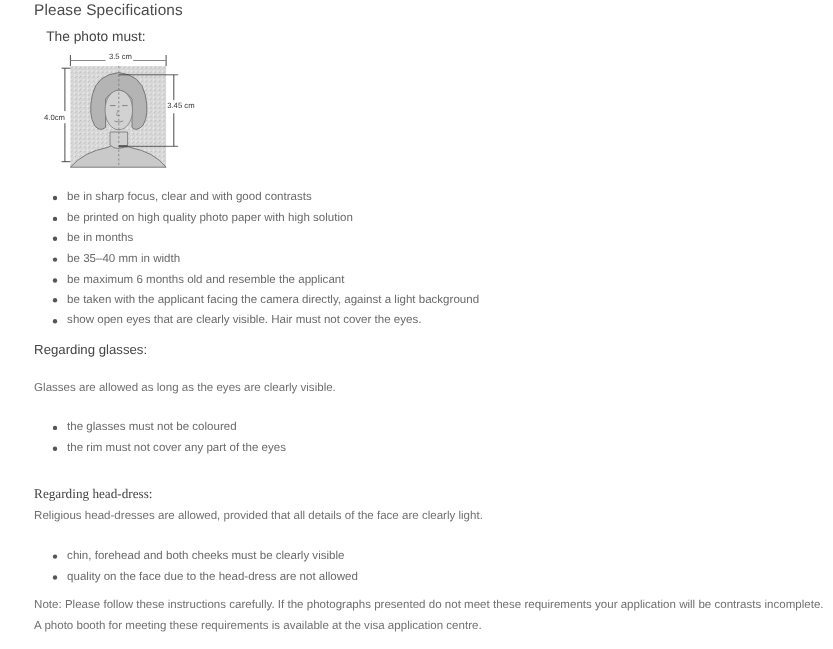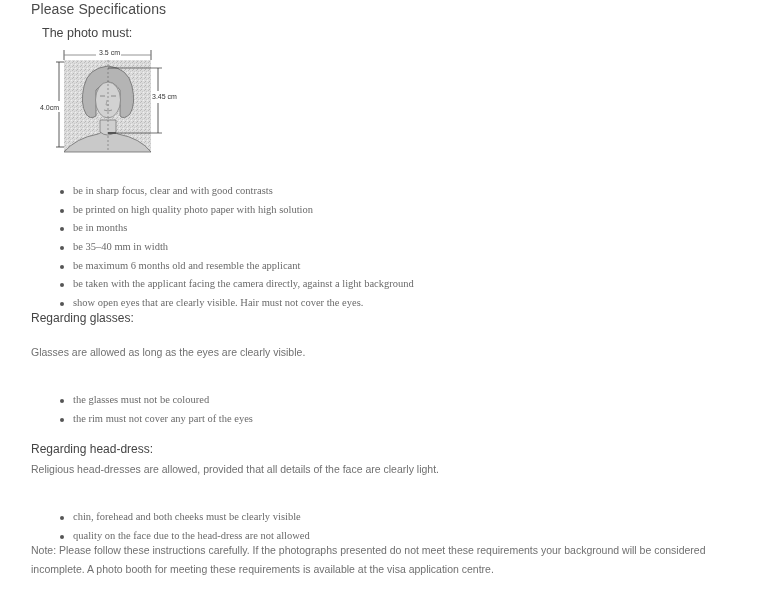--- a/index.html
+++ b/index.html
@@ -10,21 +10,21 @@
   .page-title {
     position: absolute; left: 31px; top: 1px;
     font-size: 14px; color: #4a4a4a; letter-spacing: 0.1px;
   }
   .intro {
     position: absolute; left: 31px; top: 26px;
     font-size: 12.5px; color: #444444; margin-left: 11px;
   }
   .diagram { position: absolute; left: 36px; top: 46px; width: 150px; height: 110px; }
   ul.bullets {
-    position: absolute; margin: 16px; padding: 0; list-style: none; font-family: Liberation Serif, serif;
+    position: absolute; margin: 4px; padding: 0; list-style: none;
   }
   ul.bullets li {
     position: relative; padding-left: 26px;
     font-size: 10.5px; color: #6a6a6a; height: 18.7px; line-height: 18.7px;
     white-space: nowrap;
   }
   ul.bullets li::before {
     content: ""; position: absolute; left: 13px; top: 8px;
     width: 4px; height: 4px; border-radius: 50%; background: #555555;
   }
@@ -108,21 +108,21 @@
 </ul>
 
 <div class="subhead" style="top:311px;">Regarding glasses:</div>
 <div class="para" style="top:346px;">Glasses are allowed as long as the eyes are clearly visible.</div>
 
 <ul class="bullets list-glasses">
   <li>the glasses must not be coloured</li>
   <li>the rim must not cover any part of the eyes</li>
 </ul>
 
-<div class="subhead" style="top:442px;">Regarding head-dress:</div>
+<div class="subhead" style="top:442px;font-family:Liberation Serif, serif;">Regarding head-dress:</div>
 <div class="para" style="top:463px;">Religious head-dresses are allowed, provided that all details of the face are clearly light.</div>
 
 <ul class="bullets list-headdress">
   <li>chin, forehead and both cheeks must be clearly visible</li>
   <li>quality on the face due to the head-dress are not allowed</li>
 </ul>
 
-<div class="note">Note: Please follow these instructions carefully. If the photographs presented do not meet these requirements your background will be considered incomplete. A photo booth for meeting these requirements is available at the visa application centre.</div>
+<div class="note">Note: Please follow these instructions carefully. If the photographs presented do not meet these requirements your application will be contrasts incomplete. A photo booth for meeting these requirements is available at the visa application centre.</div>
 
 </body></html>

